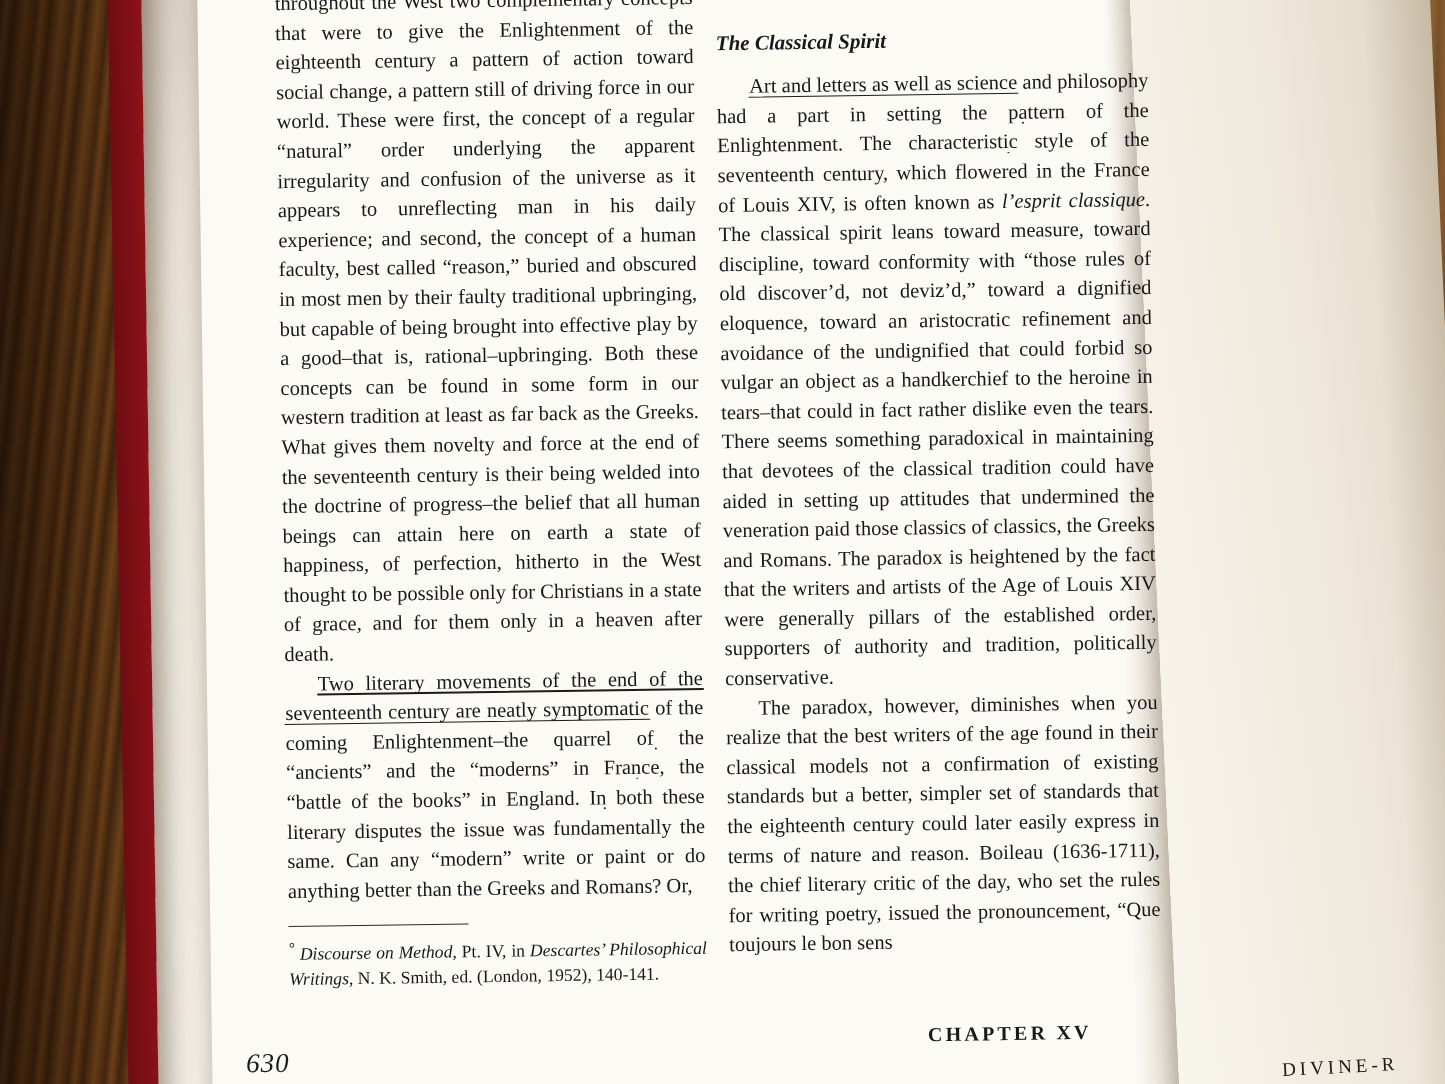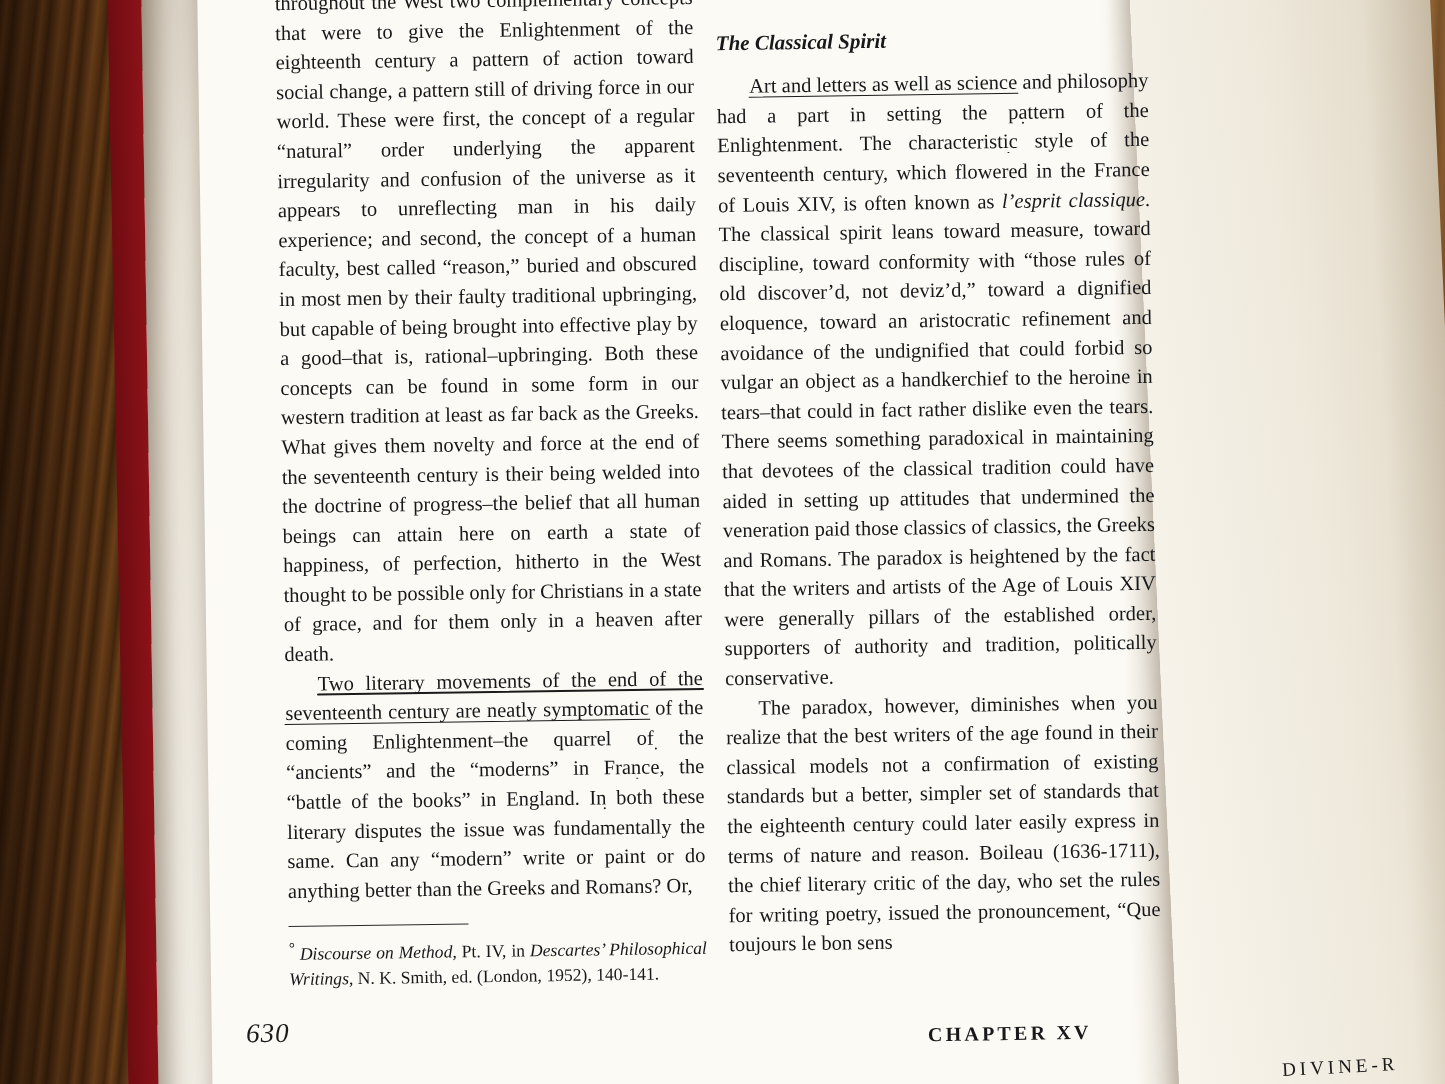--- a/index.html
+++ b/index.html
@@ -157,21 +157,21 @@
     left: -1px; right: -1px;
     bottom: -1px;
     height: 1.6px;
     background: #1b1b1b;
     border-radius: 1px;
   }
 
   
   .folio {
     position: absolute;
-    left: 246px; top: 1018px;
+    left: 246px; top: 1048px;
     font-family: "Liberation Serif", serif;
     font-style: italic;
     font-size: 27px;
     color: #1a1a1a;
     letter-spacing: 1px;
     transform: rotate(-0.9deg);
   }
   .chapter-label {
     position: absolute;
     left: 928px; top: 1022px;

